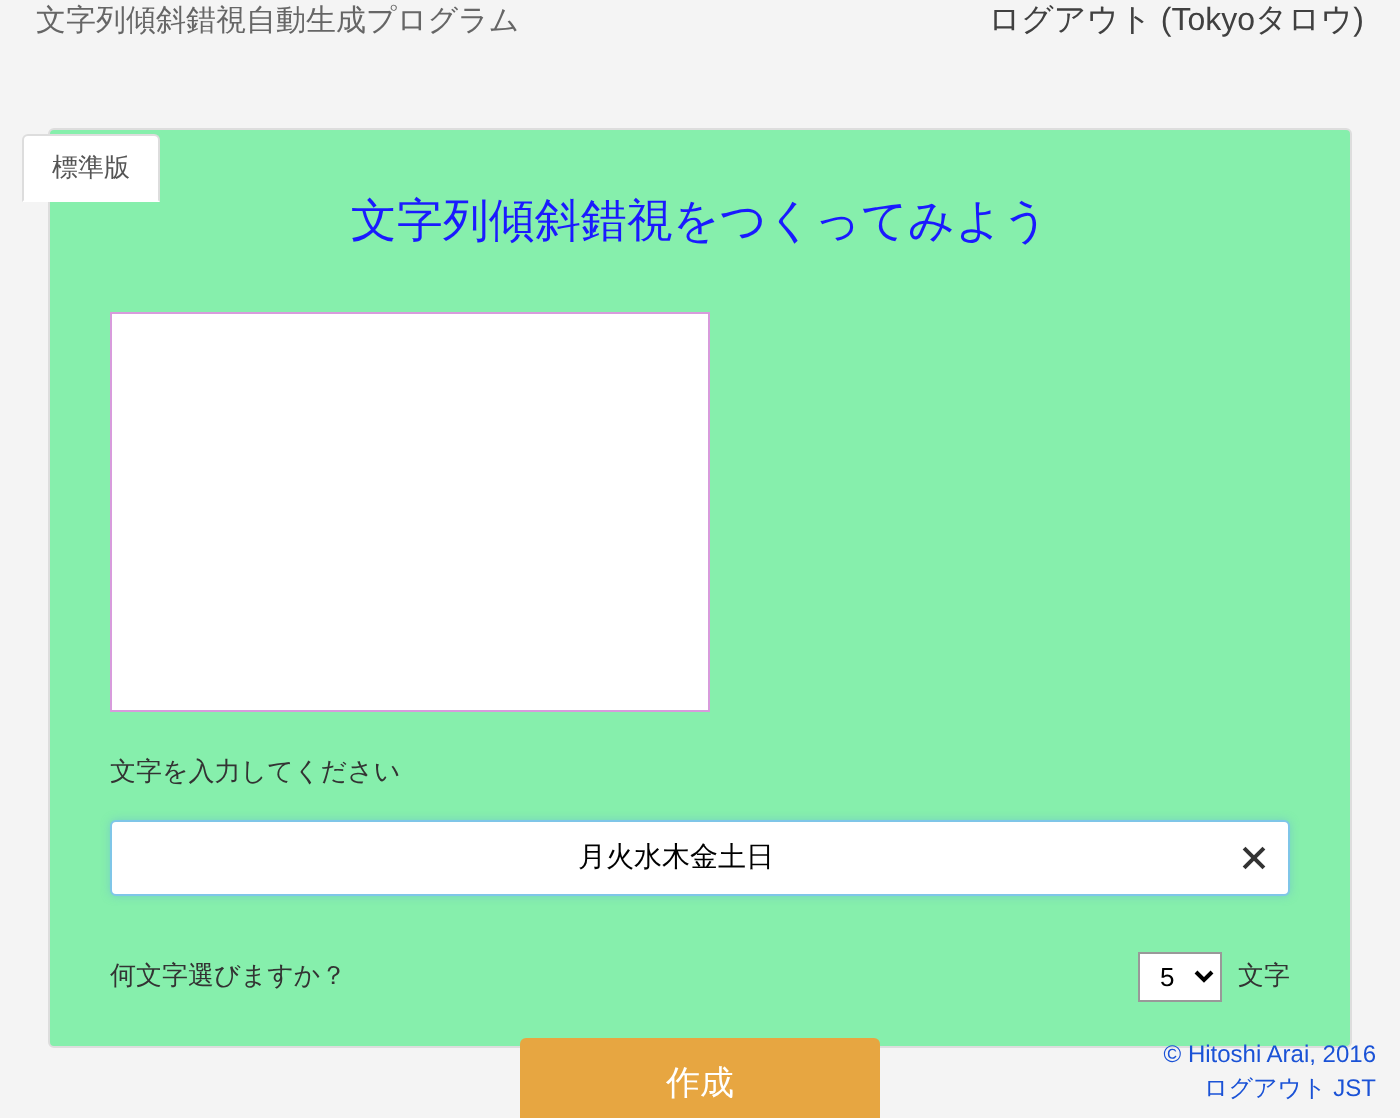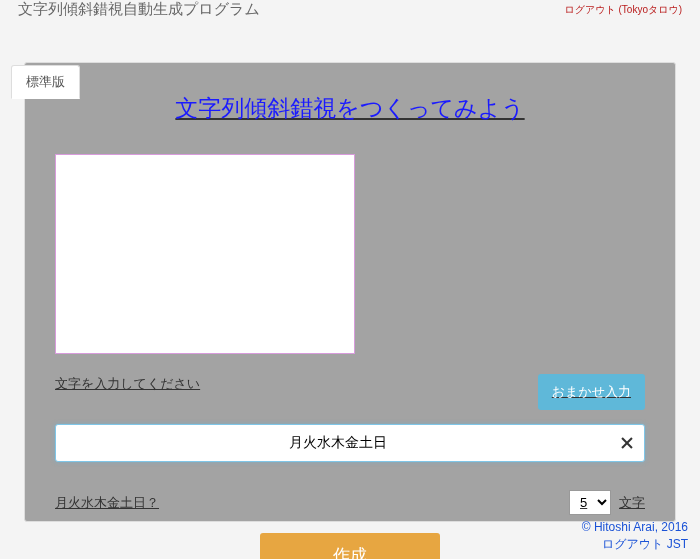--- a/index.html
+++ b/index.html
@@ -14,29 +14,28 @@
     position: relative;
   }
   .header {
     display: flex;
     justify-content: space-between;
     align-items: center;
     padding: 0 18px 8px 18px;
     color: #666;
   }
   .header-title { font-size: 15px; color: #666; }
-  .logout { font-size: 10px; color: #b91c1c; cursor: pointer; }
+  .logout { font-size: 16px; color: #404040; cursor: pointer; }
   .card {
-    background: #a3a3a3;
+    background: #86efac;
     border: 1px solid #ddd;
     border-radius: 3px;
     margin: 6px 12px 0 12px;
     height: 460px;
     position: relative;
-    text-decoration: underline;
   }
   .tabs {
     position: absolute;
     top: -29px;
     left: -1px;
     display: flex;
     gap: 0;
   }
   .tab {
     padding: 7px 14px;
@@ -203,30 +202,29 @@
 
       <div class="content-row">
         <div class="preview-box"></div>
 
         <div class="controls">
 
           <div class="instr-row">
             <div class="instr-text">
               <span>文字を入力してください</span><br>
             </div>
-            <button class="auto-btn">おまかせ入力</button>
           </div>
 
           <div class="input-wrap">
             <input type="text" class="text-input" value="月火水木金土日" style="">
             <span class="clear-x"></span>
           </div>
 
           <div class="count-row">
-            <span>月火水木金土日？</span>
+            <span>何文字選びますか？</span>
             <div class="count-right">
               <select class="sel">
                 <option>5</option>
               </select>
               <span>文字</span>
             </div>
           </div>
 
           <button class="create-btn">作成</button>
 

